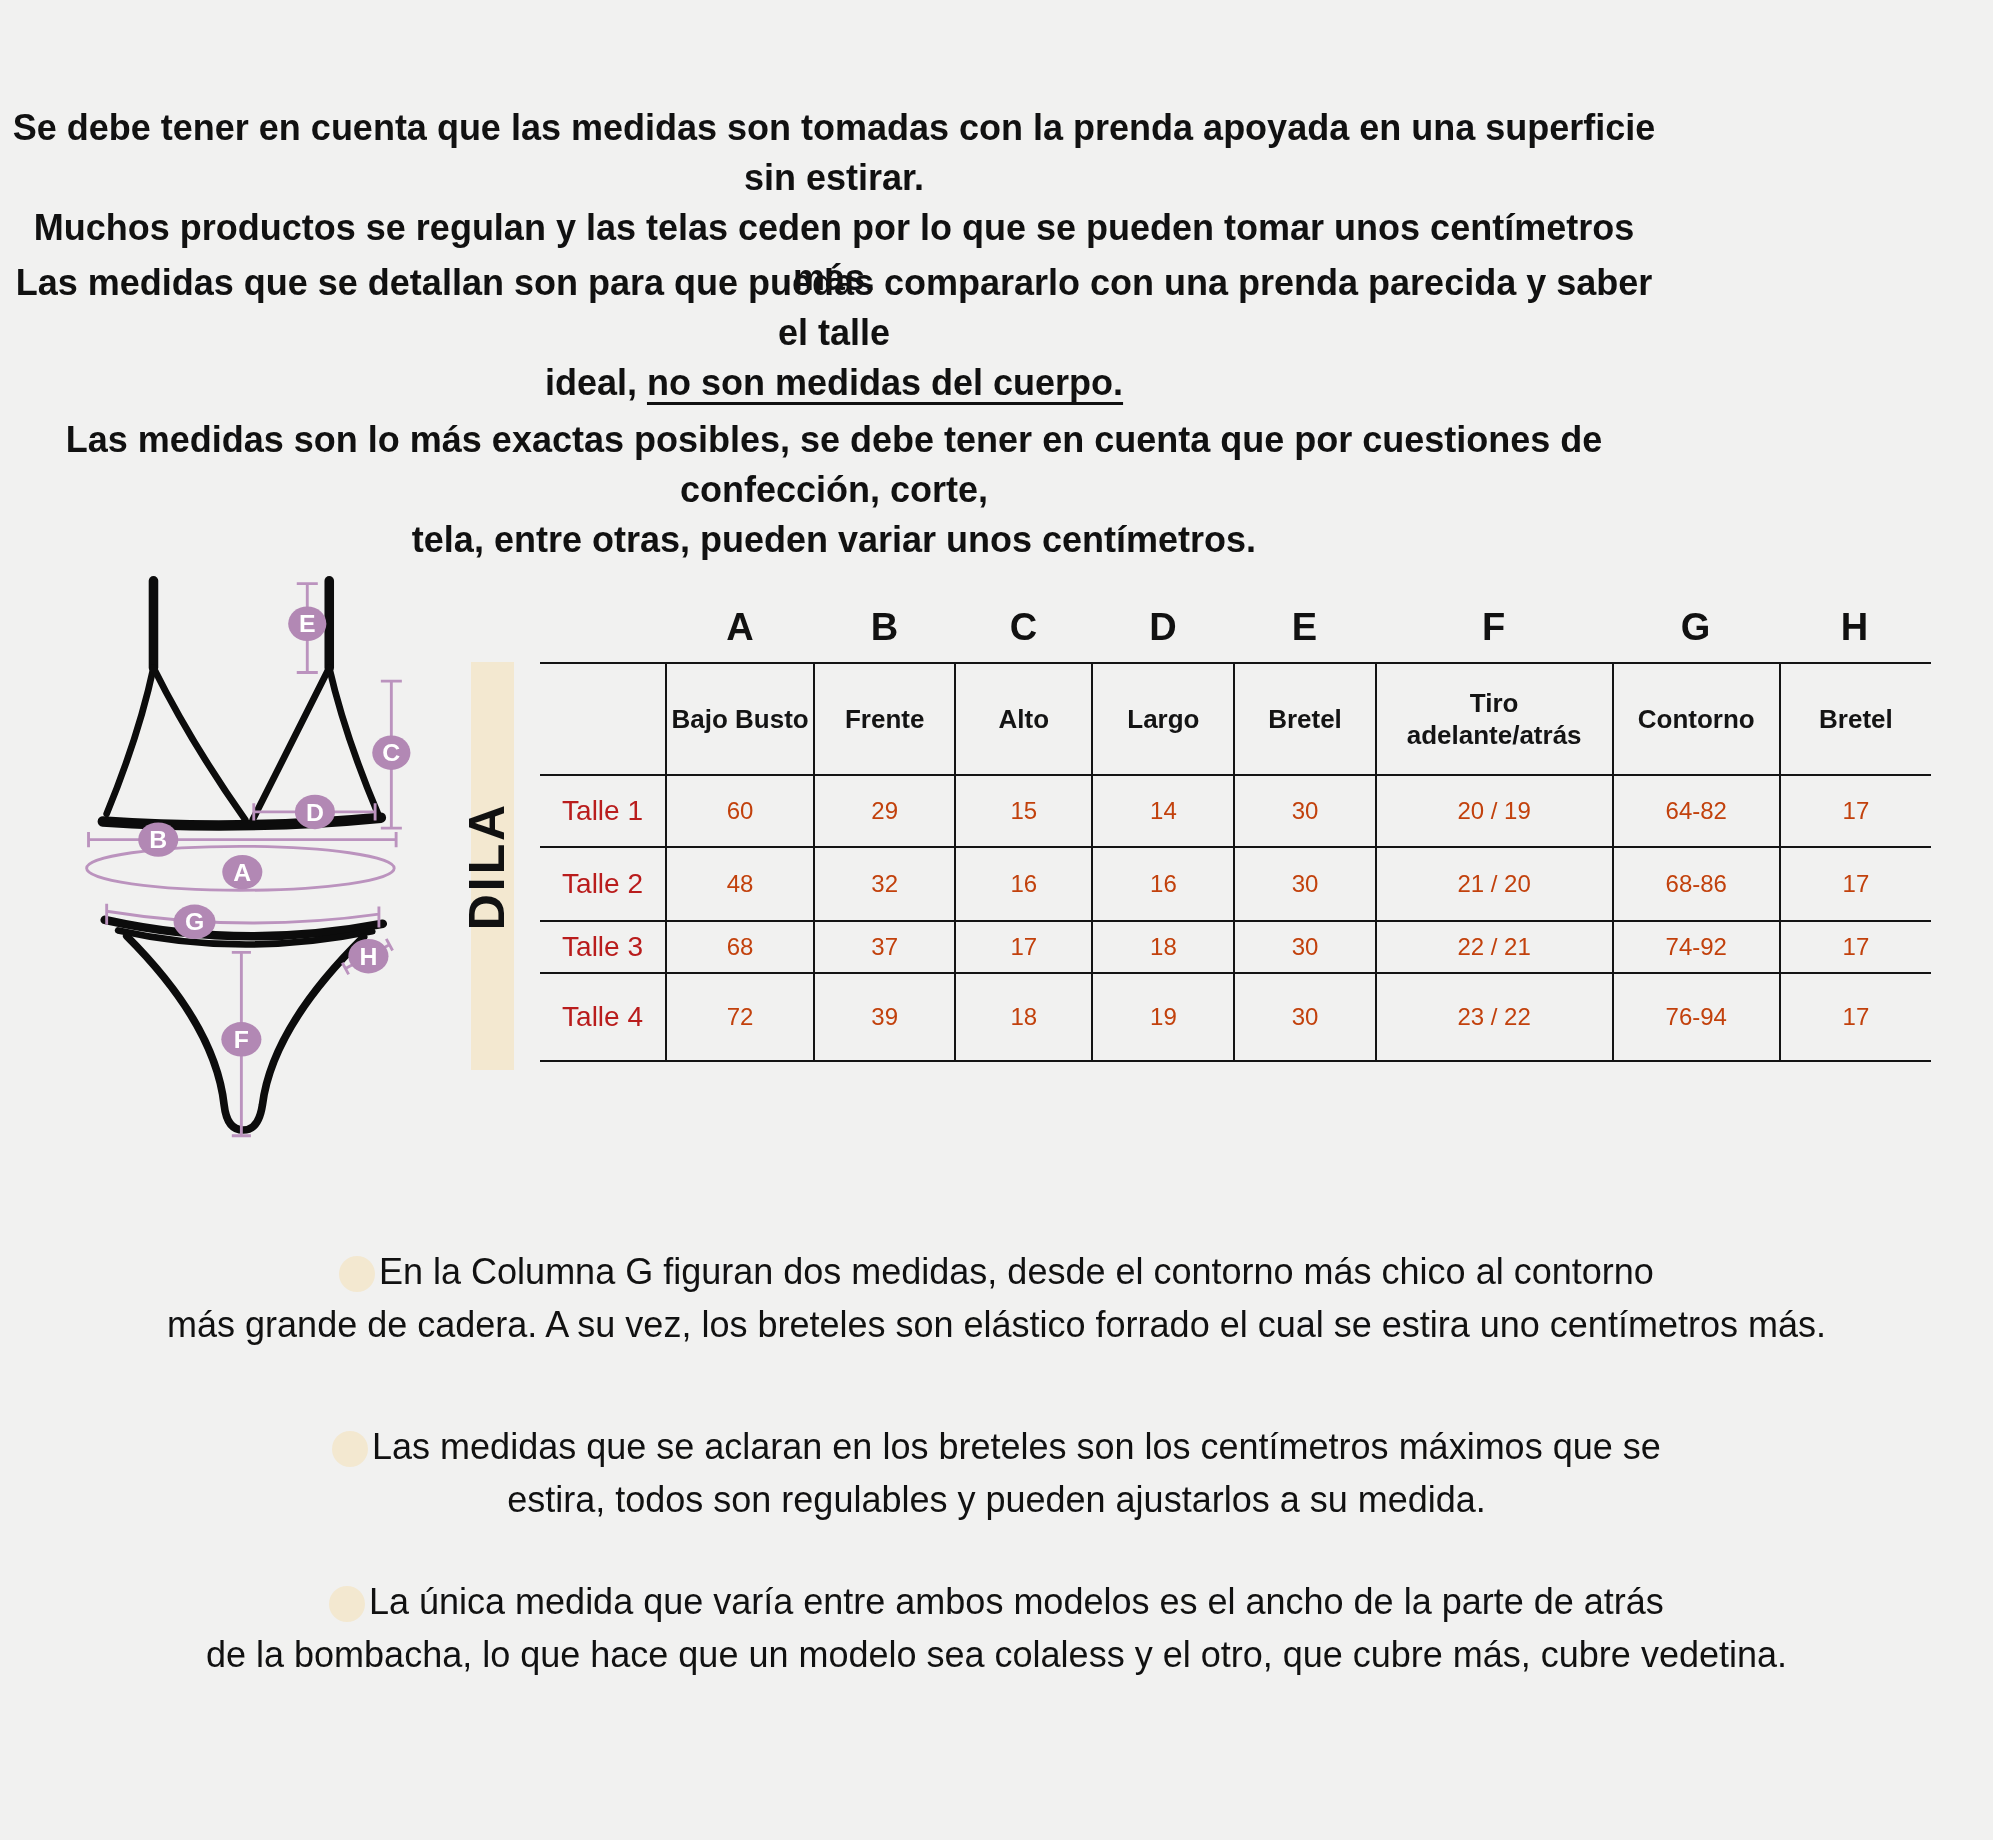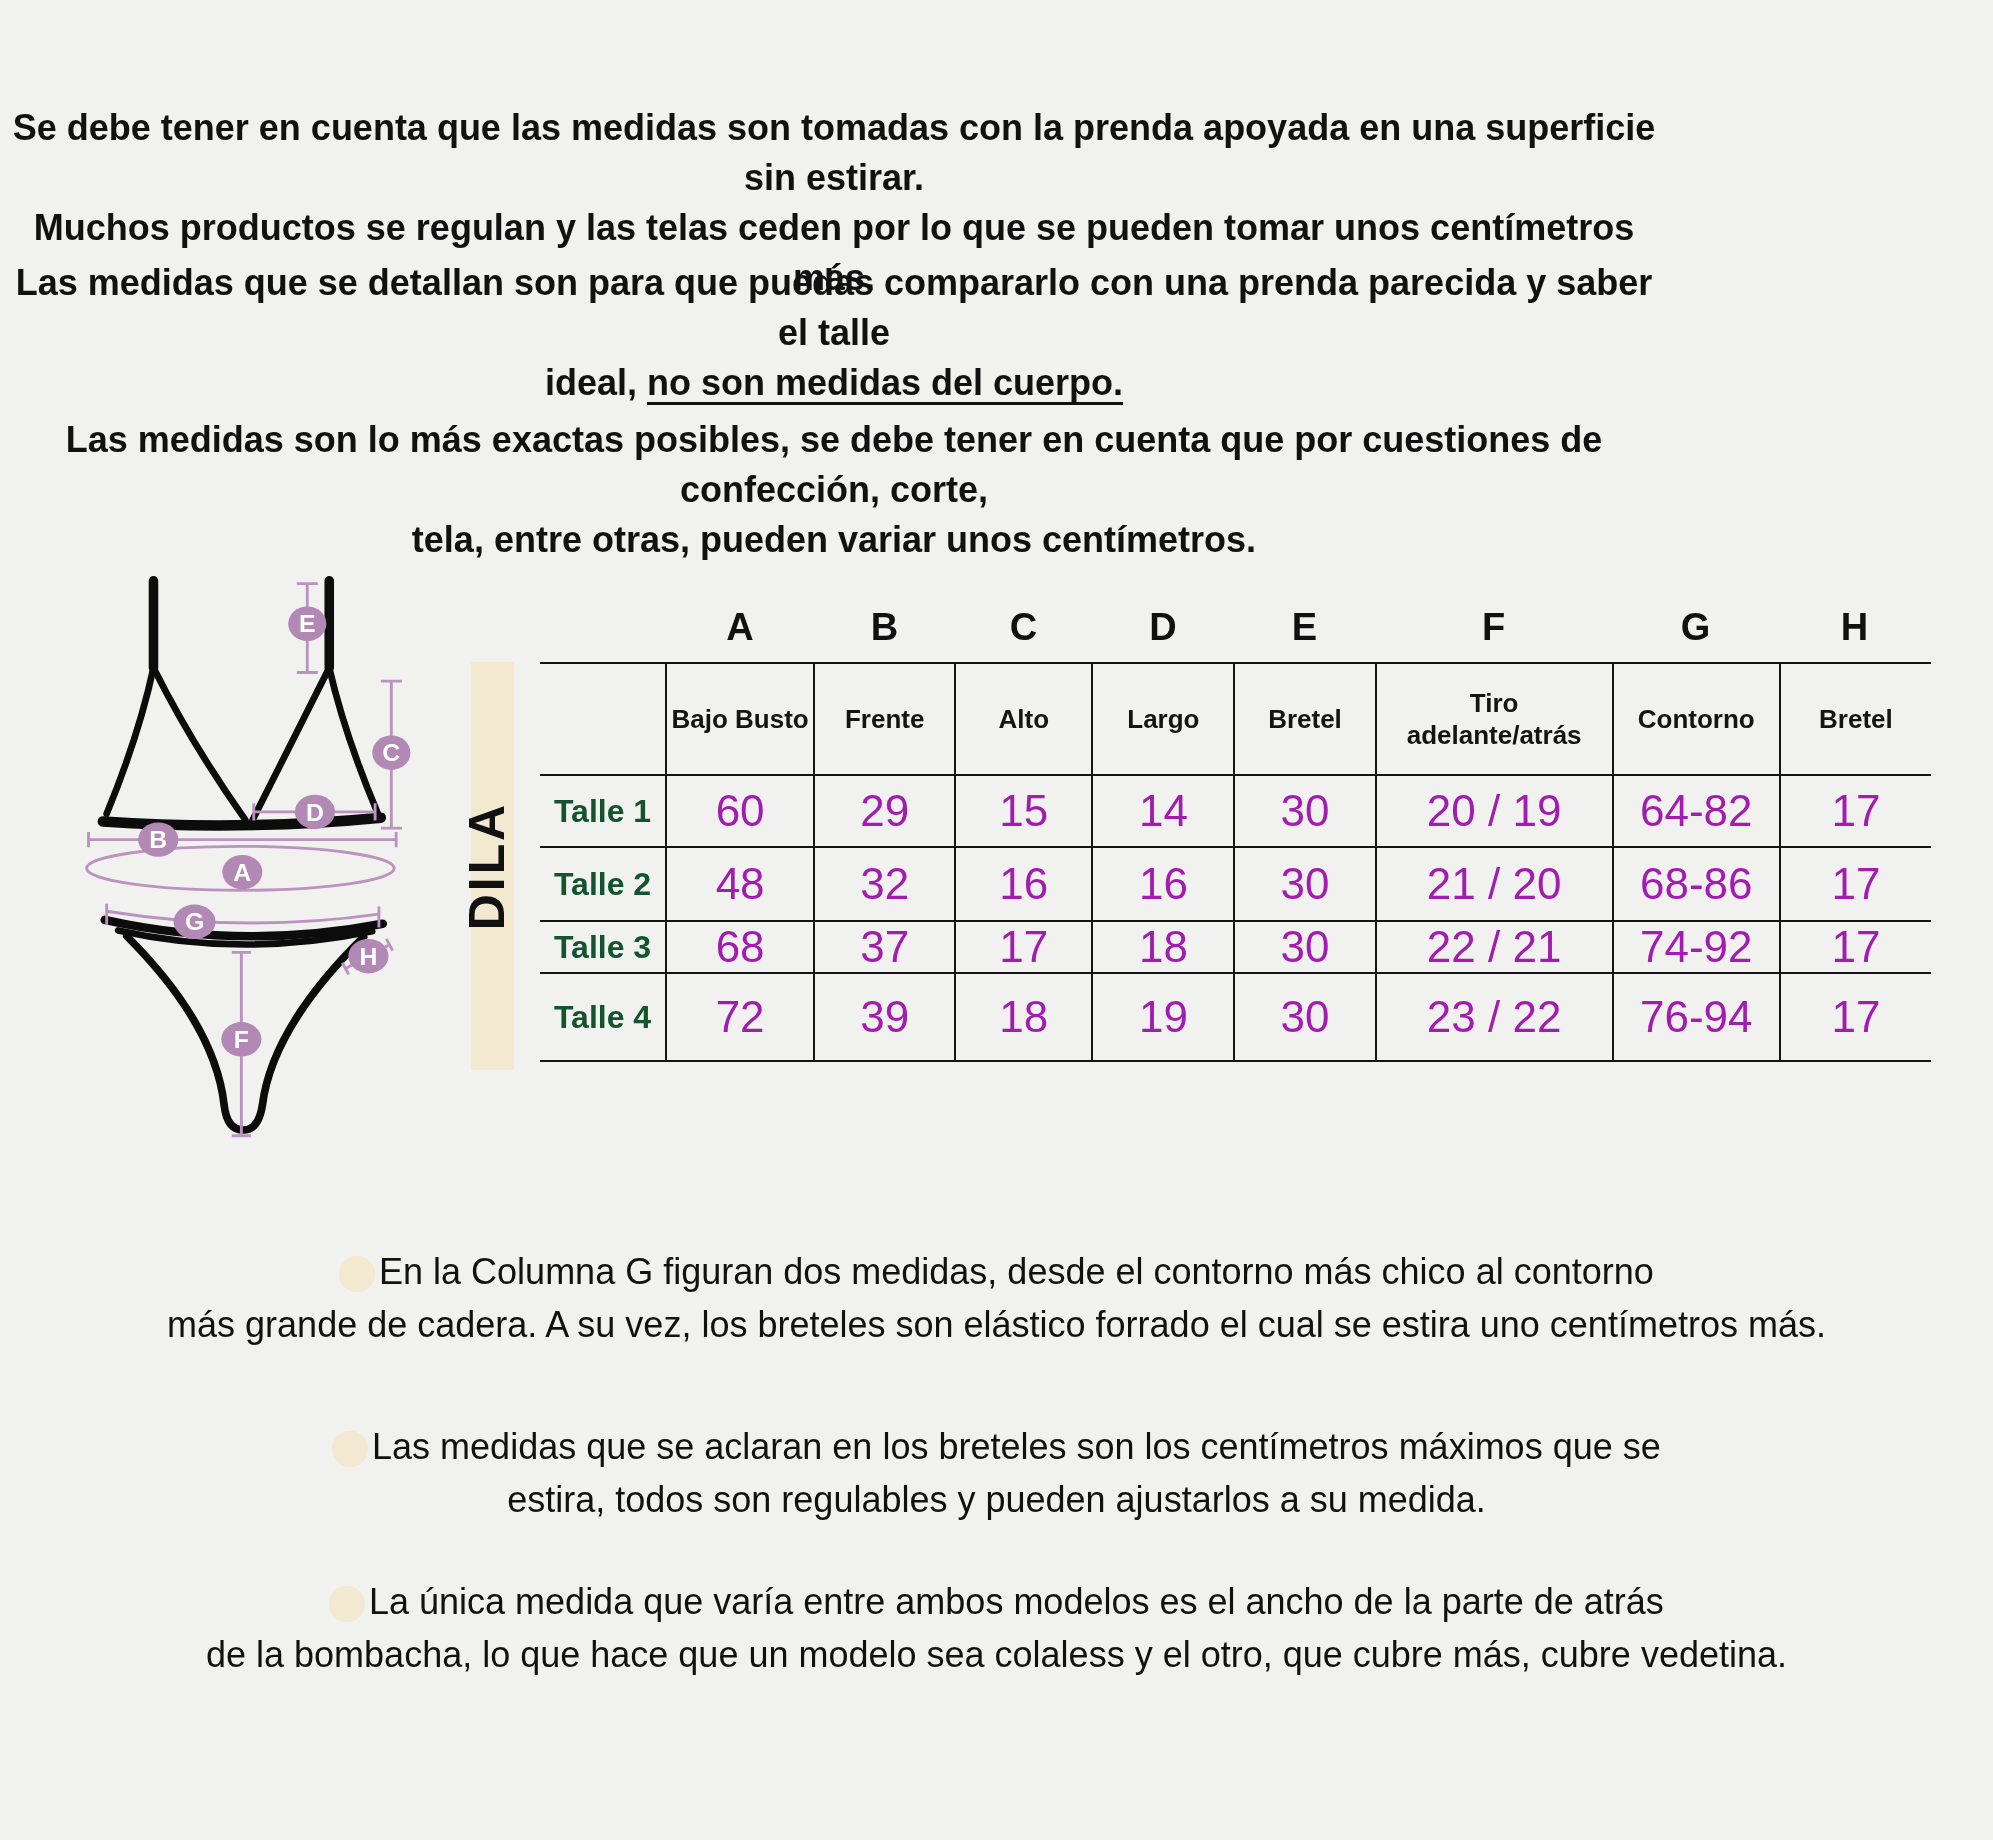--- a/index.html
+++ b/index.html
@@ -73,22 +73,22 @@
   }
   table.size-table th:not(:first-child),
   table.size-table td:not(:first-child){
     border-left:2.9px solid #141414;
   }
   tr.hdr-row{height:112px;}
   tr.hdr-row th{
     font-weight:bold;font-size:26px;line-height:32.5px;
     white-space:pre-line;
   }
-  tr.data-row td{font-size:44px;color:#a21caf;}
-  tr.data-row td.row-label{font-size:32px;font-weight:bold;color:#14532d;}
+  tr.data-row td{font-size:24px;color:#c2410c;}
+  tr.data-row td.row-label{font-size:28px;font-weight:normal;color:#b91c1c;}
   #row0{height:72px;}
   #row1{height:74px;}
   #row2{height:52px;}
   #row3{height:88px;}
   
   .note{
     position:absolute;left:0;width:1993px;
     text-align:center;
     font-size:36px;line-height:53px;
     color:#111;

